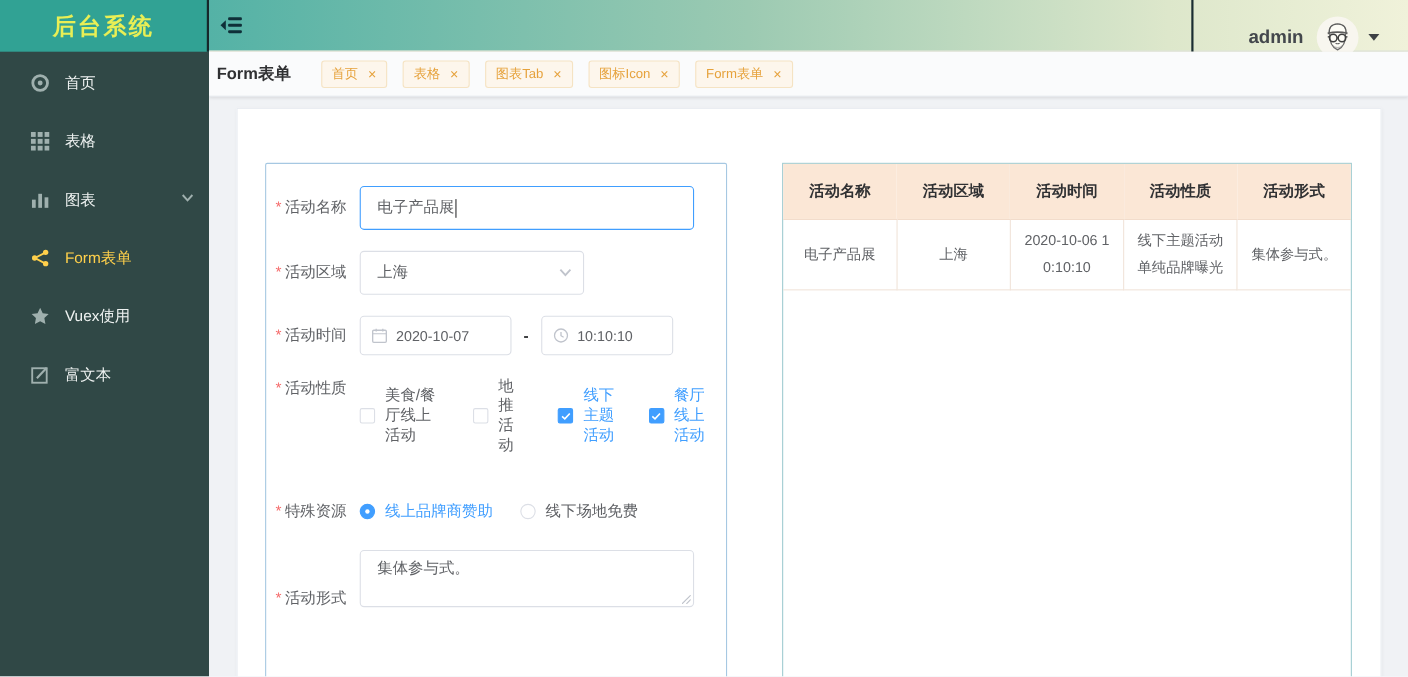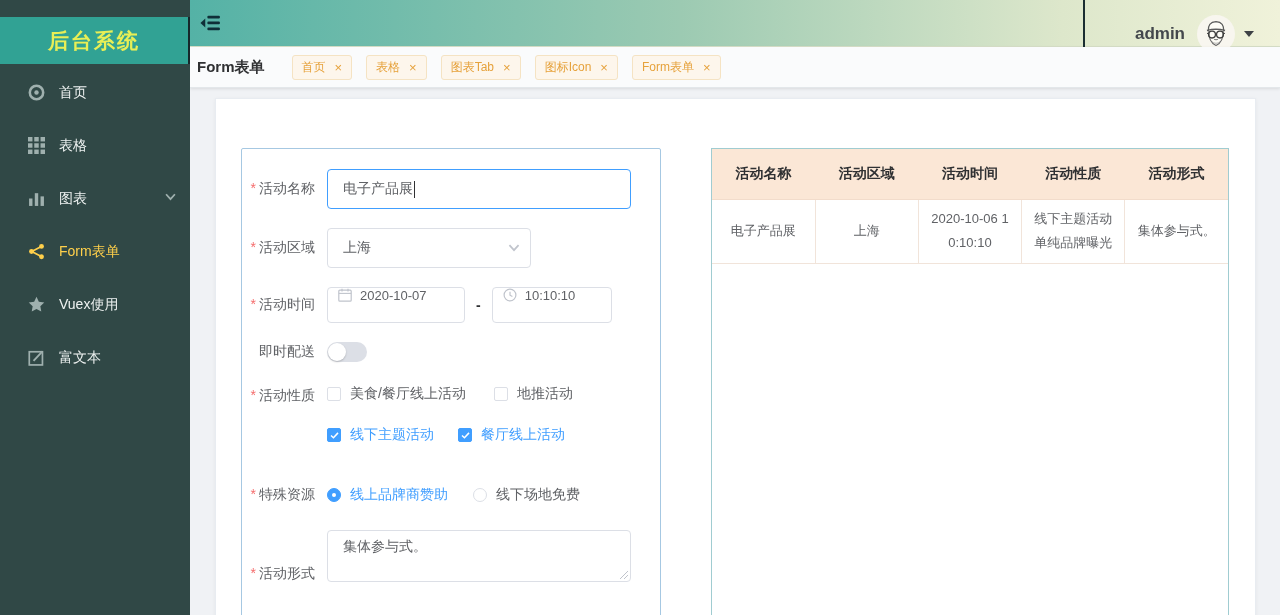--- a/index.html
+++ b/index.html
@@ -2,21 +2,21 @@
 <html><head>
 <meta charset="utf-8">
 <style>
   * { box-sizing: border-box; margin: 0; padding: 0; }
   html,body { width:1280px; height:615px; overflow:hidden;
     font-family:"Liberation Sans","DejaVu Sans",sans-serif; background:#f0f2f5; position:relative; }
 
   
   .sidebar { position:absolute; left:0; top:0; width:190px; height:615px; background:#304846; z-index:6; }
   .logo { height:47px; background:#31a294; display:flex; align-items:center; justify-content:center;
-          border-right:2px solid #16282b;margin-top:17px; }
+          border-right:2px solid #16282b; }
   .logo-text { color:#e9ef55; font-size:21px; font-weight:bold; letter-spacing:2px; }
   .nav { padding-top:2px; }
   .nav-item { height:53px; display:flex; align-items:center; padding:0 14px 0 28px;
               color:#eef2f1; font-size:14px; cursor:pointer; }
   .nav-item .nicon { width:17px; height:17px; margin-right:14px; color:#9fb0ae; flex:0 0 17px; }
   .nav-item.active, .nav-item.active .nicon { color:#ffd04b; }
   .sub-arrow { margin-left:auto; color:#9fb0ae; width:11px; height:11px; }
 
   
   .header { position:absolute; left:190px; top:0; right:0; height:47px;
@@ -56,32 +56,32 @@
 
   .fake-input { width:304px; height:40px; border:1px solid #409eff; border-radius:4px;
                 display:flex; align-items:center; padding:0 15px; font-size:14px; color:#606266;
                 background:#fff; cursor:text; }
   .text-cursor { display:inline-block; width:1px; height:17px; background:#303133; margin-left:1px; }
 
   .fake-select { width:204px; height:40px; border:1px solid #dcdfe6; border-radius:4px;
                  display:flex; align-items:center; justify-content:space-between;
                  padding:0 10px 0 15px; font-size:14px; color:#606266; background:#fff; cursor:pointer; }
 
-  .picker { height:36px; border:1px solid #dcdfe6; border-radius:4px; display:flex; 
+  .picker { height:36px; border:1px solid #dcdfe6; border-radius:4px; display:flex; align-items:center;
             padding:0 10px; font-size:13px; color:#606266; background:#fff; cursor:pointer; }
   .picker .picon { width:14px; height:14px; margin-right:8px; color:#c0c4cc; flex:0 0 14px; }
   .date-picker { width:138px; }
   .time-picker { width:120px; }
   .range-sep { margin:0 11px; font-weight:bold; color:#303133; font-size:14px; }
 
   .switch { width:40px; height:20px; border-radius:10px; background:#dcdfe6; position:relative; cursor:pointer; }
   .switch-knob { position:absolute; left:1px; top:1px; width:18px; height:18px; border-radius:50%;
                  background:#fff; box-shadow:0 1px 2px rgba(0,0,0,.2); }
 
-  .opt-col { display:flex; flex-direction:column; gap:23px;justify-content:flex-end; }
+  .opt-col { display:flex; gap:23px;justify-content:flex-end; }
   .opt-row { display:flex; align-items:center; }
   .check-item, .radio-item { display:flex; align-items:center; cursor:pointer; margin-right:28px; }
   .check-item:last-child, .radio-item:last-child { margin-right:12px; }
   .cbox { width:14px; height:14px; border:1px solid #dcdfe6; border-radius:2px; background:#fff;
           margin-right:9px; display:flex; align-items:center; justify-content:center; flex:0 0 14px; }
   .cbox.checked { background:#409eff; border-color:#409eff; }
   .rdo { width:14px; height:14px; border:1px solid #dcdfe6; border-radius:50%; background:#fff;
          margin-right:9px; display:flex; align-items:center; justify-content:center; flex:0 0 14px; }
   .rdo.selected { background:#409eff; border-color:#409eff; }
   .rdo-dot { width:4px; height:4px; border-radius:50%; background:#fff; }
@@ -290,26 +290,20 @@
           <span class="picon">
             <svg viewBox="0 0 14 14" width="14" height="14">
               <circle cx="7" cy="7" r="5.9" fill="none" stroke="currentColor" stroke-width="1.2"></circle>
               <path d="M7 3.8 V7.2 L9.4 8.6" fill="none" stroke="currentColor" stroke-width="1.2"></path>
             </svg>
           </span>
           <span>10:10:10</span>
         </div>
       </div>
 
-      <div class="form-row" style="margin-top:7px; margin-bottom:23px;">
-        <span class="form-label">即时配送</span>
-        <div class="switch">
-          <span class="switch-knob"></span>
-        </div>
-      </div>
 
       <div class="form-row" style="align-items:flex-start; margin-top:14px; margin-bottom:0;">
         <span class="form-label" style="margin-top:2px;"><span class="req">*</span><span>活动性质</span></span>
         <div class="opt-col">
           <div class="opt-row">
             <span class="check-item">
               <span class="cbox"></span>
               <span class="opt-label">美食/餐厅线上活动</span>
             </span>
             <span class="check-item">

